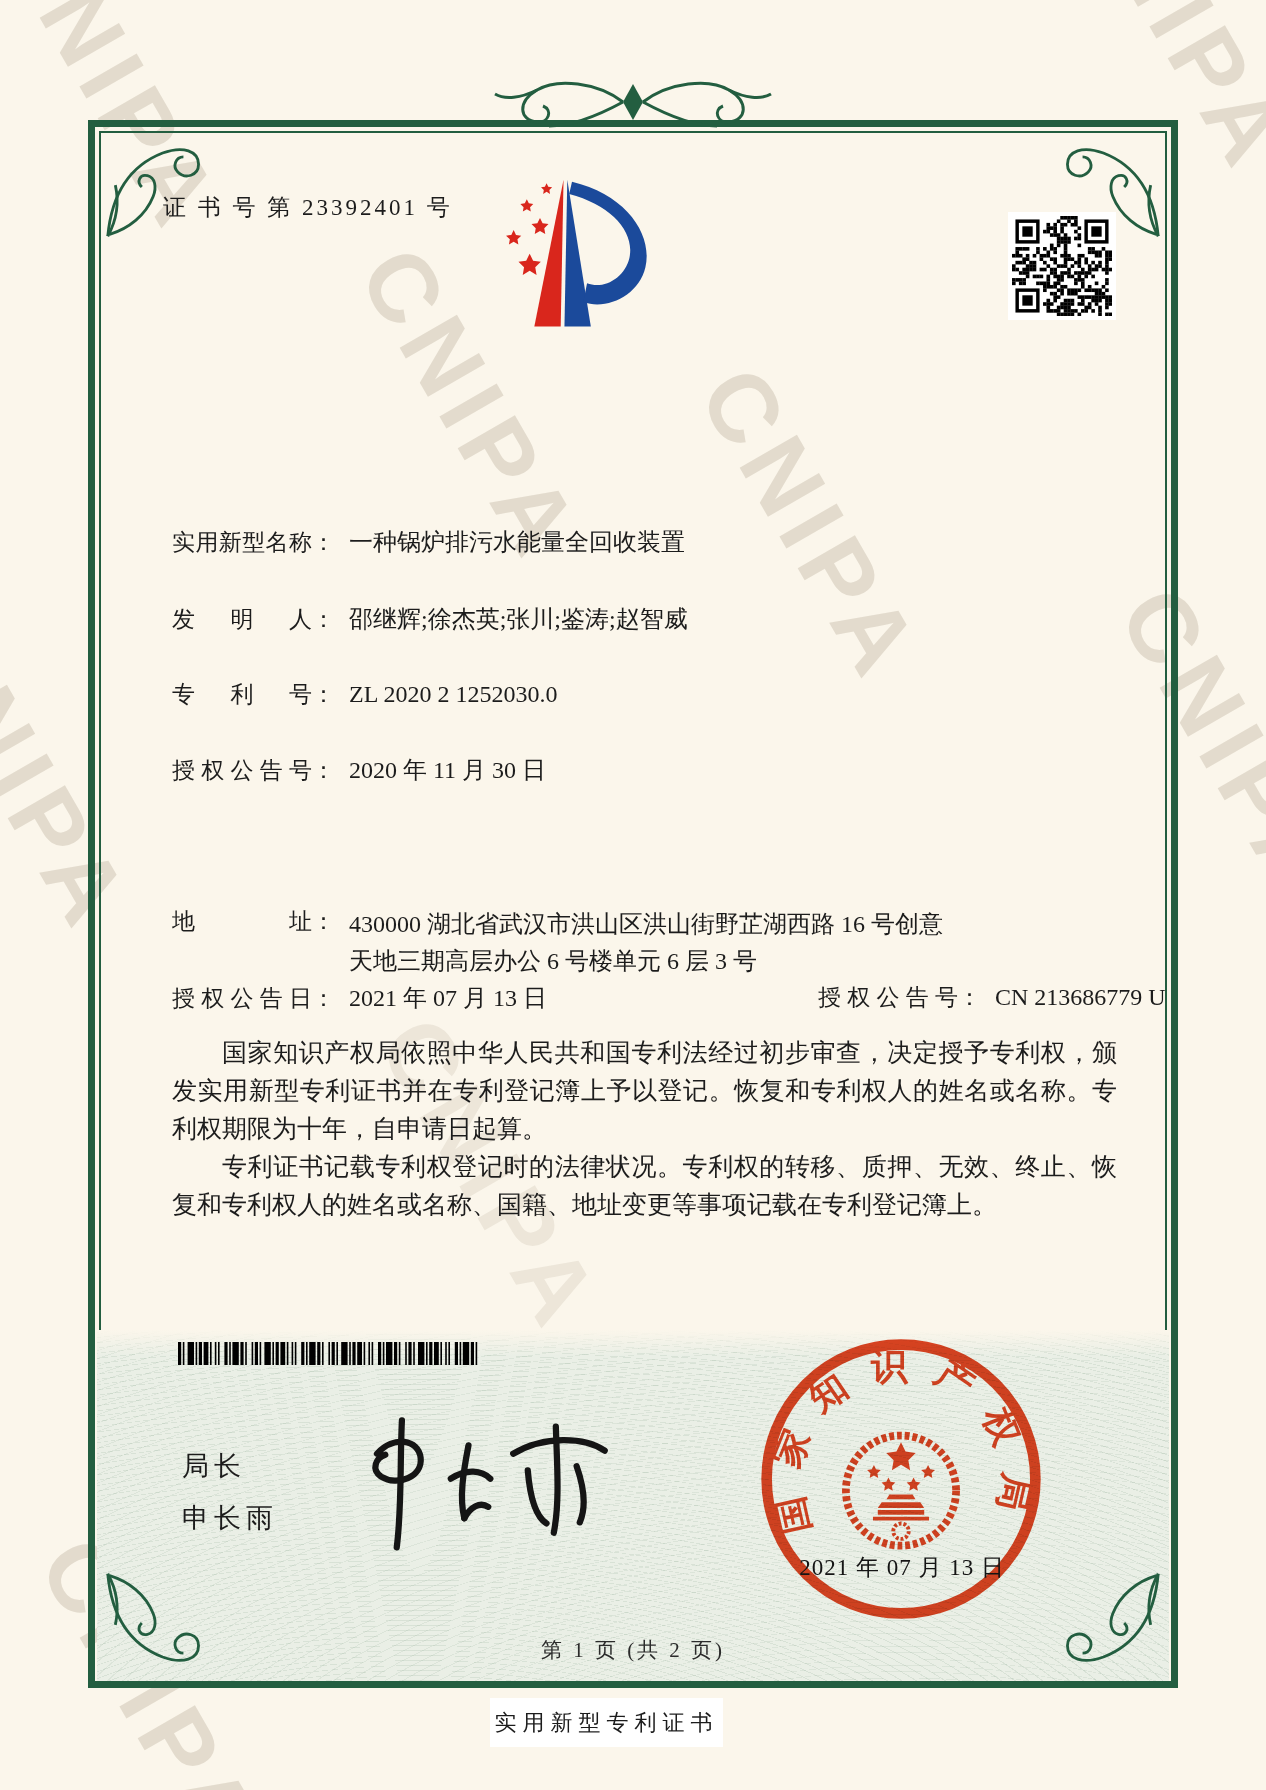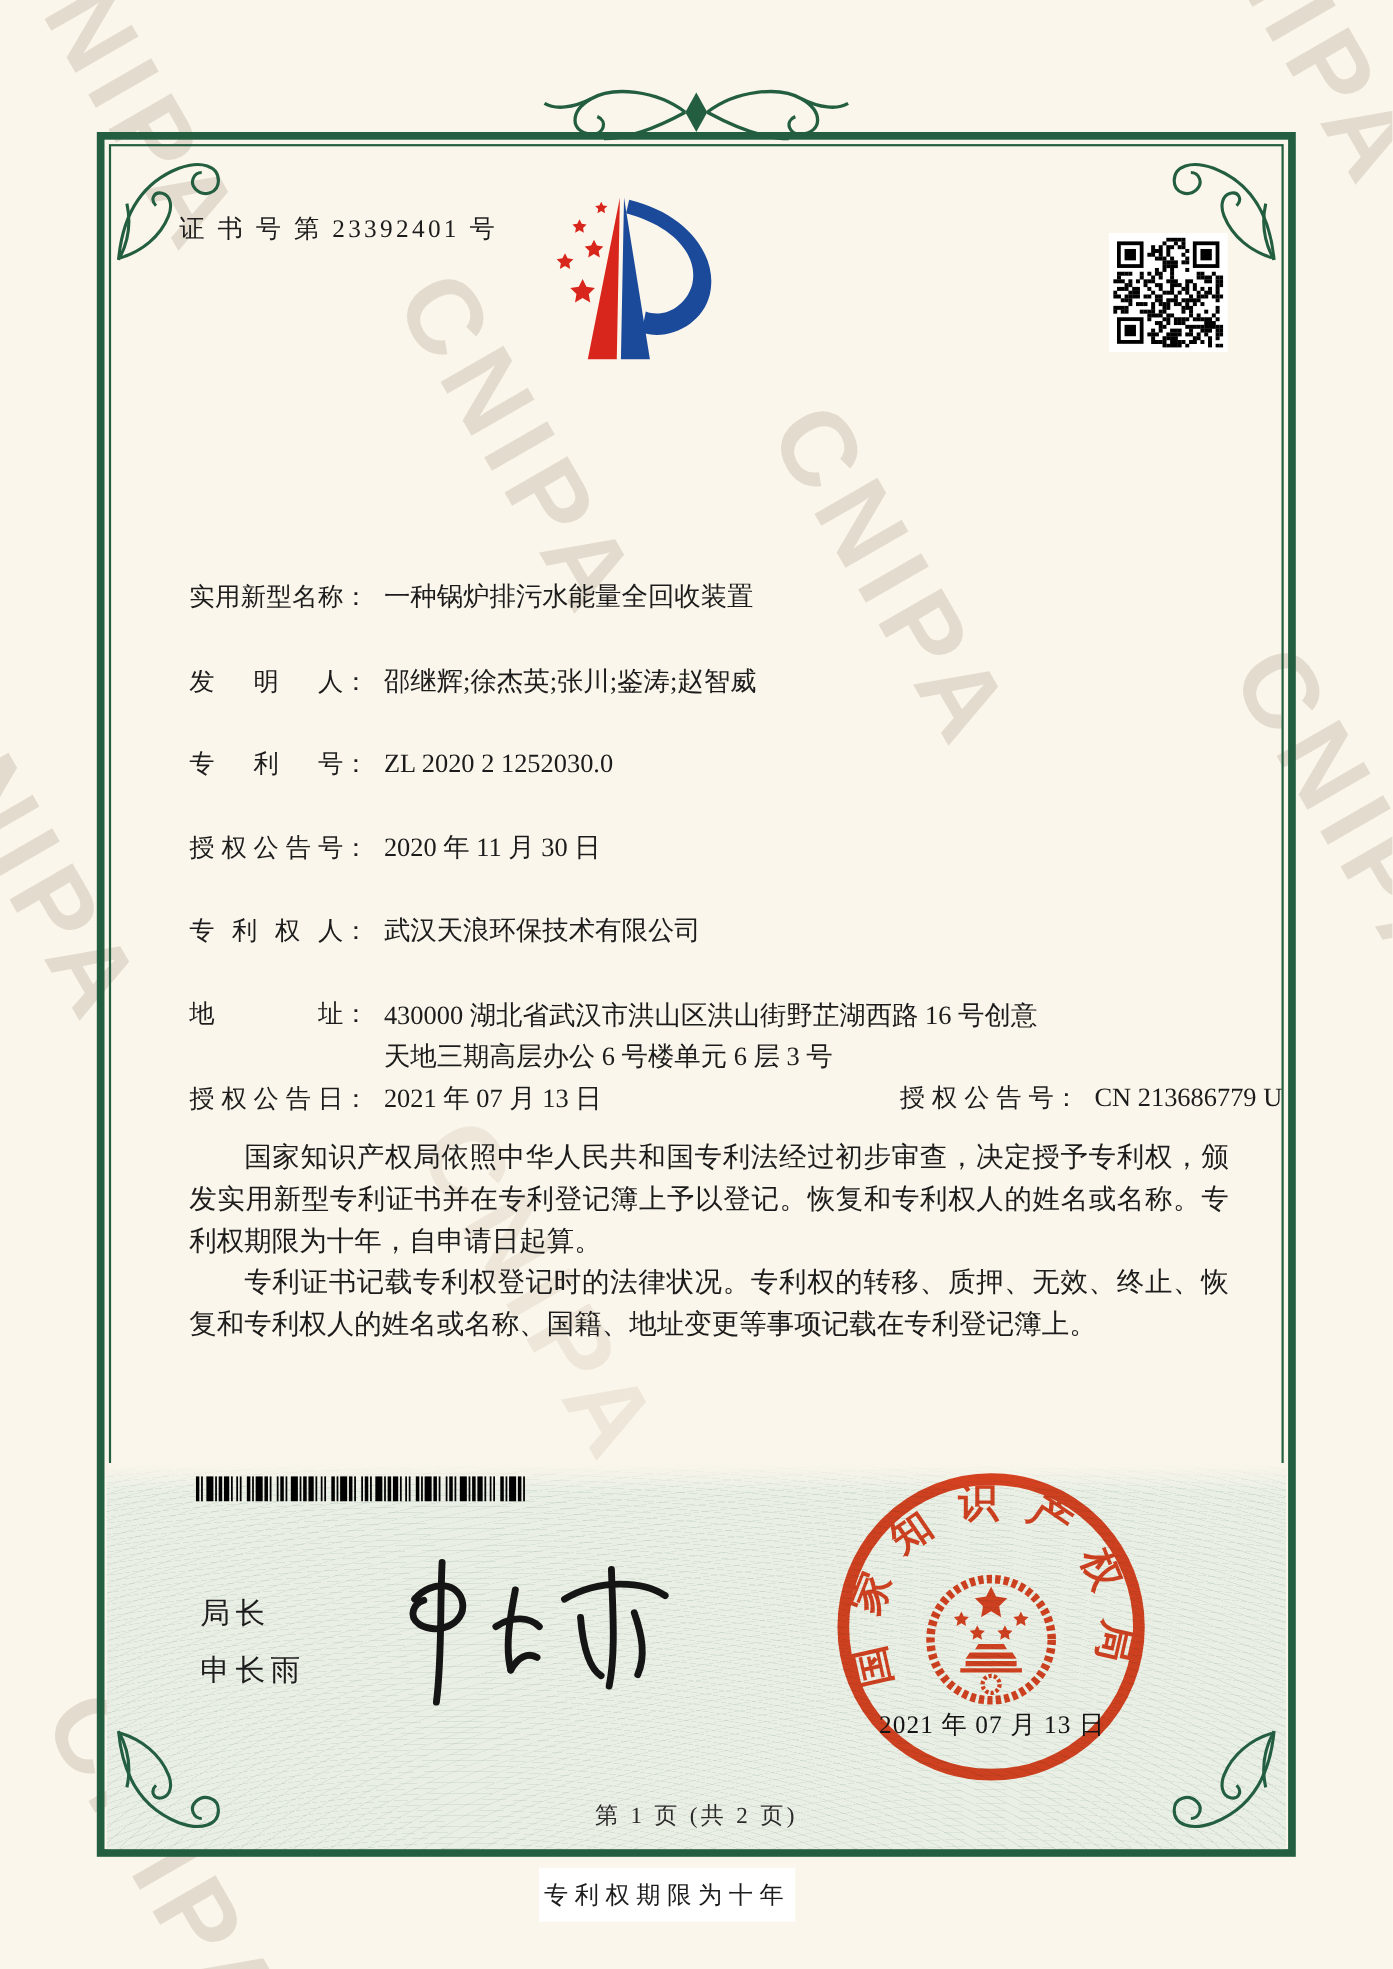--- a/index.html
+++ b/index.html
@@ -450,23 +450,20 @@
   </div>
   <div class="frow" style="top:603px;">
     <span class="flabel">发明人</span><span class="fcolon">：</span><span class="fvalue">邵继辉;徐杰英;张川;鉴涛;赵智威</span>
   </div>
   <div class="frow" style="top:679px;">
     <span class="flabel">专利号</span><span class="fcolon">：</span><span class="fvalue">ZL 2020 2 1252030.0</span>
   </div>
   <div class="frow" style="top:754px;">
     <span class="flabel">授权公告号</span><span class="fcolon">：</span><span class="fvalue">2020 年 11 月 30 日</span>
   </div>
-  <div class="frow" style="top:830px;">
-    <span class="flabel">专利权人</span><span class="fcolon">：</span><span class="fvalue">武汉天浪环保技术有限公司</span>
-  </div>
   <div class="frow" style="top:906px;">
     <span class="flabel">地址</span><span class="fcolon">：</span><span class="addr-lines"><span>430000 湖北省武汉市洪山区洪山街野芷湖西路 16 号创意</span><br><span>天地三期高层办公 6 号楼单元 6 层 3 号</span></span>
   </div>
   <div class="frow" style="top:982px;width:945px;">
     <span>
       <span class="flabel">授权公告日</span><span class="fcolon">：</span><span class="fvalue">2021 年 07 月 13 日</span>
     </span>
     <span class="grant-right">
       <span class="flabel">授权公告号</span><span class="fcolon">：</span><span class="fvalue">CN 213686779 U</span>
     </span>
@@ -575,15 +572,15 @@
       <path d="M138,166 h24 l3,5 h-30 z"></path>
       <path d="M130,174 h40 l4,6 h-48 z"></path>
       <path d="M126,182 h48 v5 h-48 z"></path>
       <path d="M121,189 h58 v4 h-58 z"></path>
       <circle cx="150" cy="204" r="8" fill="none" stroke="#e03b17" stroke-width="4" stroke-dasharray="3 2"></circle>
     </g>
   </svg>
   <div class="seal-date">2021 年 07 月 13 日</div>
 
   <div class="page-info">第 1 页 (共 2 页)</div>
-  <div class="cont-note">专利权期限为十年</div>
+  <div class="cont-note">实用新型专利证书</div>
 
 </div>
 
 </body></html>

